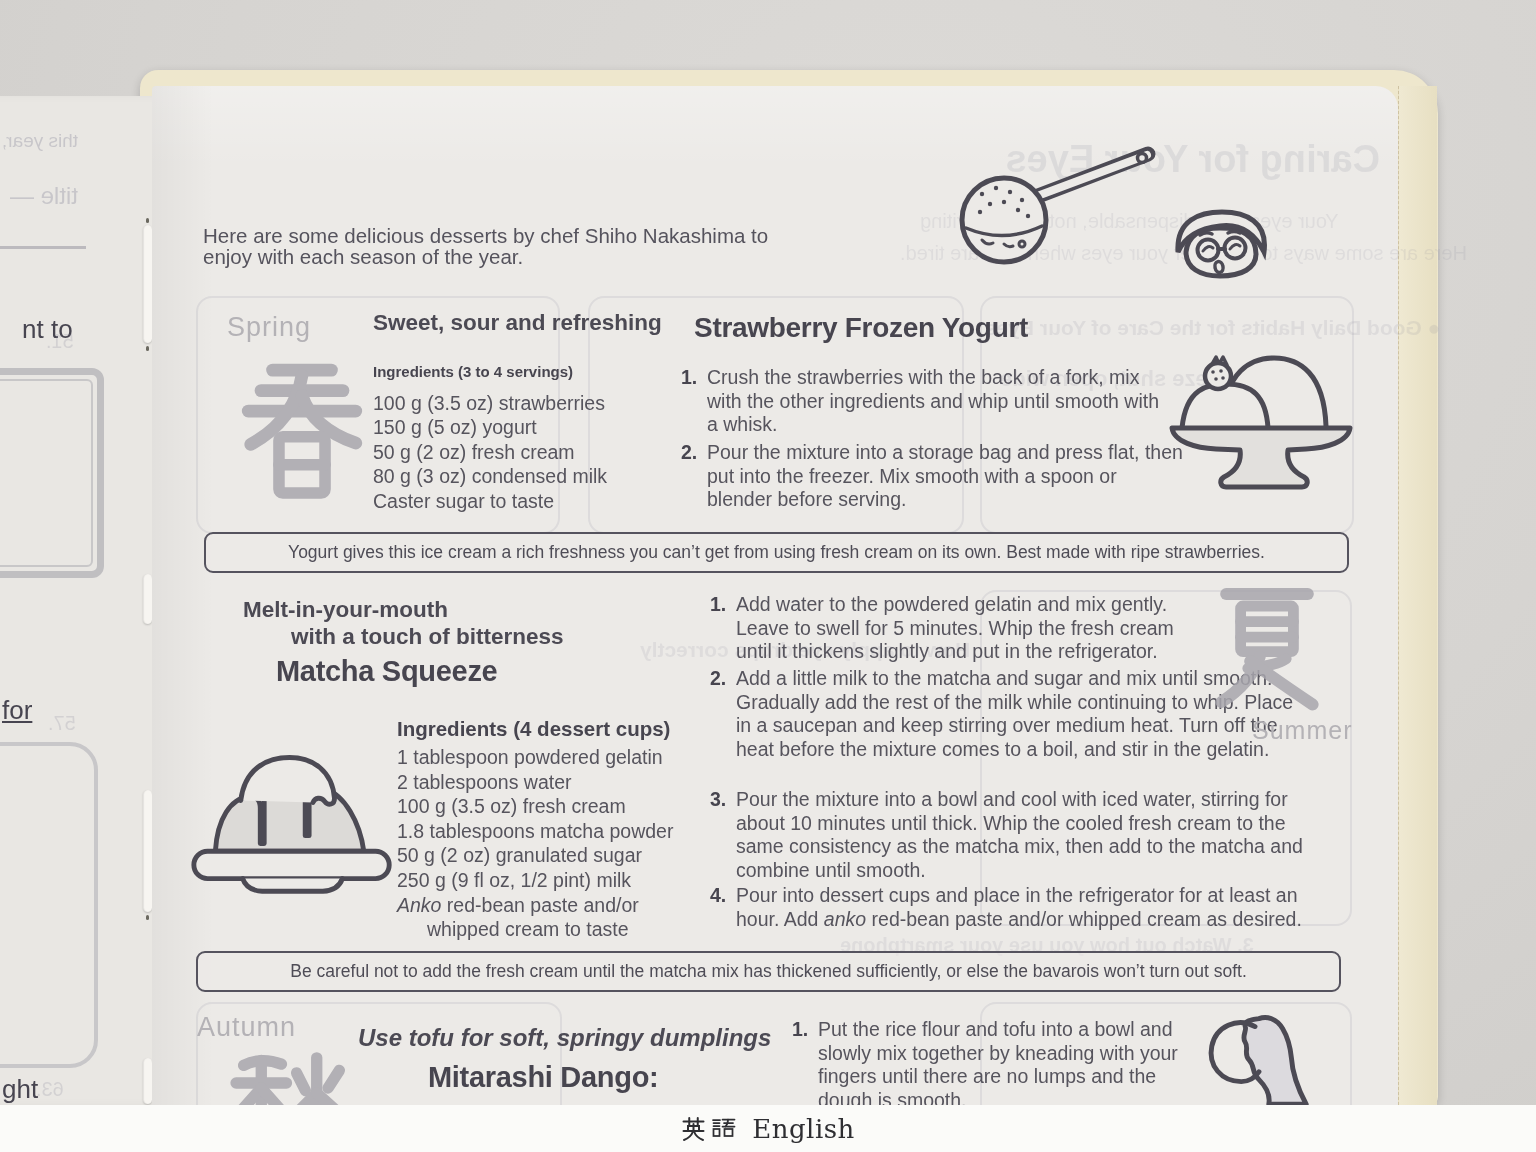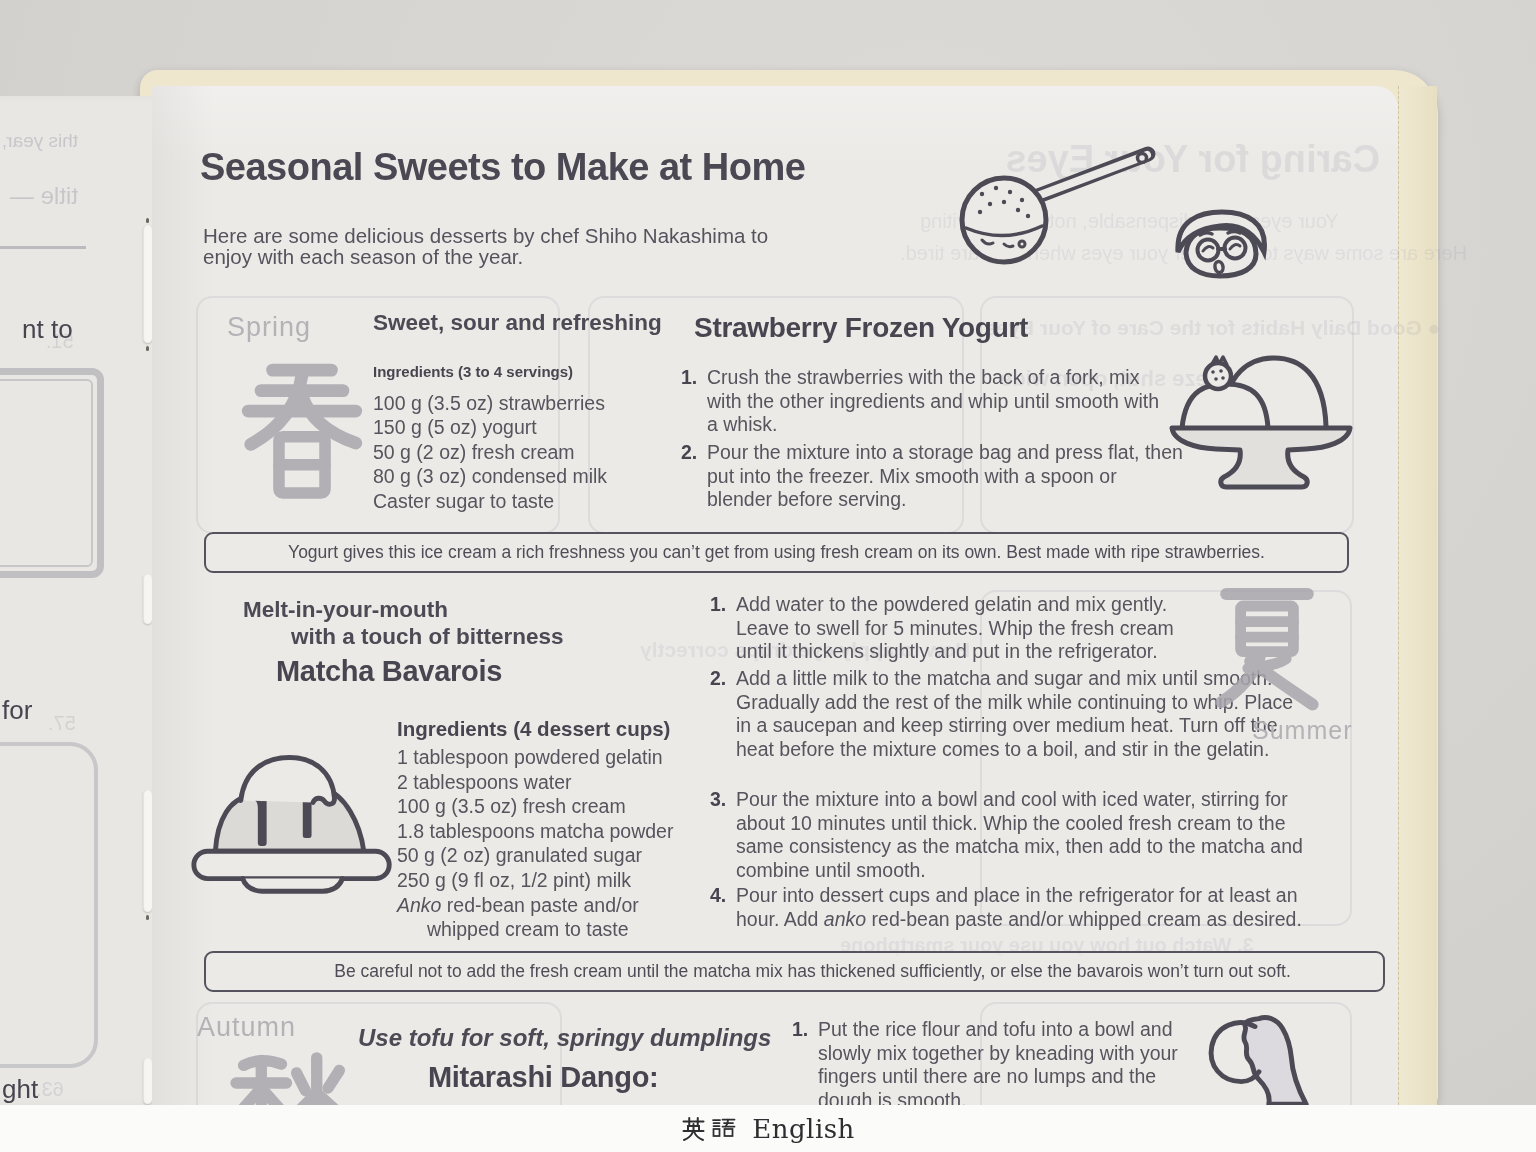--- a/index.html
+++ b/index.html
@@ -55,21 +55,21 @@
     <div class="abs cover-edge"></div>
     <div class="abs prev-page">
       <div class="abs ghost" style="left:2px;top:34px;font-size:19px;opacity:.3;">this year,</div>
       <div class="abs ghost" style="left:10px;top:86px;font-size:24px;opacity:.3;">title —</div>
       <div class="abs" style="left:0;top:150px;width:86px;height:3px;background:rgba(120,120,135,.4);"></div>
       <div class="abs frag" style="left:2px;top:218px;margin-left:20px;">nt to</div>
       <div class="abs ghost" style="left:46px;top:234px;font-size:20px;opacity:.2;">51.</div>
       <div class="abs" style="left:-36px;top:272px;width:126px;height:196px;border:7px solid rgba(125,125,140,.38);border-radius:12px;">
         <div style="position:absolute;inset:4px;border:2px solid rgba(125,125,140,.3);border-radius:6px;"></div>
       </div>
-      <div class="abs frag" style="left:2px;top:599px;">for</div>
+      <div class="abs frag" style="left:2px;top:599px;text-decoration:underline;">for</div>
       <div class="abs ghost" style="left:48px;top:616px;font-size:20px;opacity:.2;">57.</div>
       <div class="abs" style="left:-40px;top:646px;width:130px;height:318px;border:4px solid rgba(130,130,145,.32);border-radius:28px;"></div>
       <div class="abs frag" style="left:2px;top:978px;">ght</div>
       <div class="abs ghost" style="left:36px;top:982px;font-size:20px;opacity:.2;">63.</div>
     </div>
 
     <div class="abs stitch" style="top:225px;height:118px;"></div>
     <div class="abs stitch-dot" style="top:218px;"></div>
     <div class="abs stitch-dot" style="top:346px;"></div>
     <div class="abs stitch" style="top:574px;height:50px;"></div>
@@ -87,21 +87,20 @@
     <div class="abs ghost" style="left:640px;top:638px;font-size:21px;font-weight:700;opacity:.12;">How to apply eye drops correctly</div>
     <div class="abs ghost" style="left:840px;top:934px;font-size:20px;font-weight:700;opacity:.12;">3. Watch out how you use your smartphone</div>
 
     <div class="abs ghost-card" style="left:196px;top:296px;width:360px;height:234px;"></div>
     <div class="abs ghost-card" style="left:588px;top:296px;width:372px;height:234px;"></div>
     <div class="abs ghost-card" style="left:980px;top:296px;width:370px;height:234px;"></div>
     <div class="abs ghost-card" style="left:980px;top:590px;width:368px;height:332px;"></div>
     <div class="abs ghost-card" style="left:196px;top:1002px;width:362px;height:120px;"></div>
     <div class="abs ghost-card" style="left:980px;top:1002px;width:368px;height:120px;"></div>
 
-    <div class="abs title" style="left:200px;top:146px;">Seasonal Sweets to Make at Home</div>
     <div class="abs sub" style="left:203px;top:212px;margin-top:12px;">Here are some delicious desserts by chef Shiho Nakashima to</div>
     <div class="abs sub" style="left:203px;top:245px;">enjoy with each season of the year.</div>
 
     <div class="abs" style="left:952px;top:132px;color:#4c4a54;">
       <svg width="220" height="140" viewBox="0 0 220 140" fill="none" stroke="currentColor" stroke-linecap="round">
         <path d="M86,64 L196,22" stroke-width="15"></path>
         <path d="M88,63 L195,23" stroke="#eceae7" stroke-width="8"></path>
         <circle cx="190" cy="26" r="4.5" stroke-width="3.5" fill="#eceae7"></circle>
         <circle cx="52" cy="88" r="42" stroke-width="5" fill="#eceae7"></circle>
         <g fill="currentColor" stroke="none">
@@ -180,21 +179,21 @@
         <path d="M6,98 L184,98 C182,112 160,118 140,119 L122,120 C120,134 128,142 138,147 C143,150 142,157 136,157 L60,157 C54,157 53,150 58,147 C68,142 76,134 74,120 L50,119 C30,118 8,112 6,98 Z" stroke-width="5" fill="#e2e0dd"></path>
       </svg>
     </div>
 
     <div class="abs note" style="left:204px;top:532px;width:1141px;height:37px;">
       <span>Yogurt gives this ice cream a rich freshness you can’t get from using fresh cream on its own. Best made with ripe strawberries.</span>
     </div>
 
     <div class="abs tagline" style="left:243px;top:597px;">Melt-in-your-mouth</div>
     <div class="abs tagline" style="left:291px;top:624px;">with a touch of bitterness</div>
-    <div class="abs recipe-title" style="left:276px;top:655px;font-size:29px;">Matcha Bavarois</div>
+    <div class="abs recipe-title" style="left:276px;top:655px;font-size:29px;">Matcha Squeeze</div>
     <div class="abs ing-head" style="left:397px;top:717px;font-size:20.5px;">Ingredients (4 dessert cups)</div>
     <div class="abs ing-list" style="left:397px;top:745px;line-height:24.6px;">
       <div>1 tablespoon powdered gelatin</div>
       <div>2 tablespoons water</div>
       <div>100 g (3.5 oz) fresh cream</div>
       <div>1.8 tablespoons matcha powder</div>
       <div>50 g (2 oz) granulated sugar</div>
       <div>250 g (9 fl oz, 1/2 pint) milk</div>
       <div><span class="ital">Anko</span><span> red-bean paste and/or</span></div>
       <div style="padding-left:30px;">whipped cream to taste</div>
@@ -225,21 +224,21 @@
         <rect x="28" y="20" width="44" height="38" rx="2" stroke-width="9"></rect>
         <path d="M28,33 H72" stroke-width="9"></path>
         <path d="M28,46 H72" stroke-width="9"></path>
         <path d="M44,62 C40,76 28,90 12,100" stroke-width="10"></path>
         <path d="M34,72 C52,70 60,68 66,64" stroke-width="9"></path>
         <path d="M36,66 C50,76 70,90 88,102" stroke-width="10"></path>
       </svg>
     </div>
     <div class="abs season-label" style="left:1252px;top:716px;font-size:25px;">Summer</div>
 
-    <div class="abs note" style="left:204px;top:951px;width:1141px;height:37px;padding-left:36px;">
+    <div class="abs note" style="left:196px;top:951px;width:1141px;height:37px;">
       <span>Be careful not to add the fresh cream until the matcha mix has thickened sufficiently, or else the bavarois won’t turn out soft.</span>
     </div>
 
     <div class="abs season-label" style="left:197px;top:1012px;">Autumn</div>
     <div class="abs kanji" style="left:226px;top:1050px;">
       <span class="sr">秋</span>
       <svg width="126" height="66" viewBox="0 0 100 52" fill="none" stroke="currentColor" stroke-linecap="round">
         <path d="M14,12 Q28,5 44,11" stroke-width="9"></path>
         <path d="M28,8 V52" stroke-width="9"></path>
         <path d="M8,26 H48" stroke-width="9"></path>

